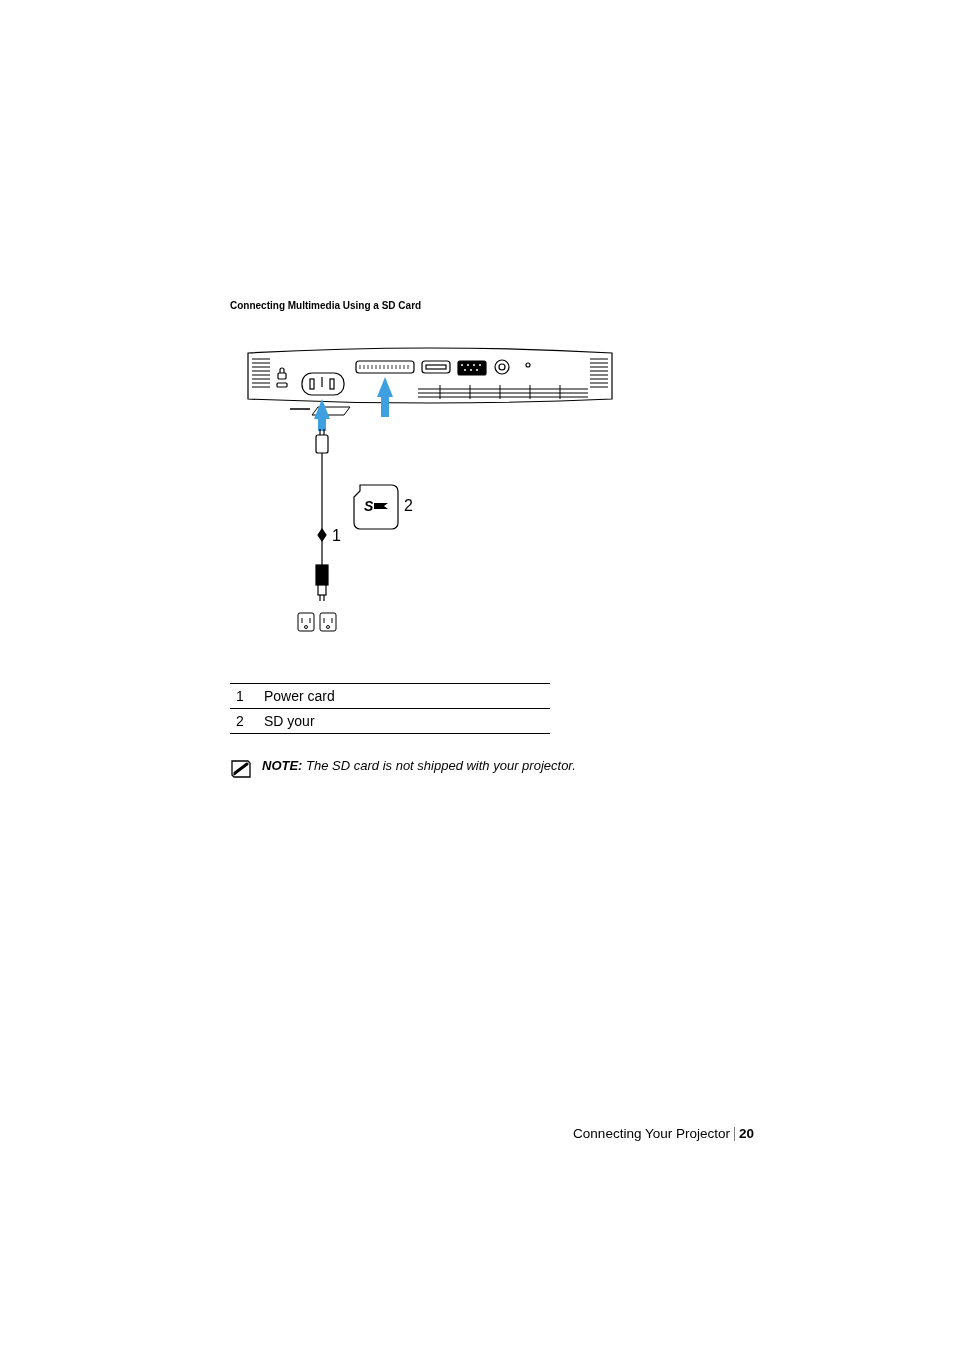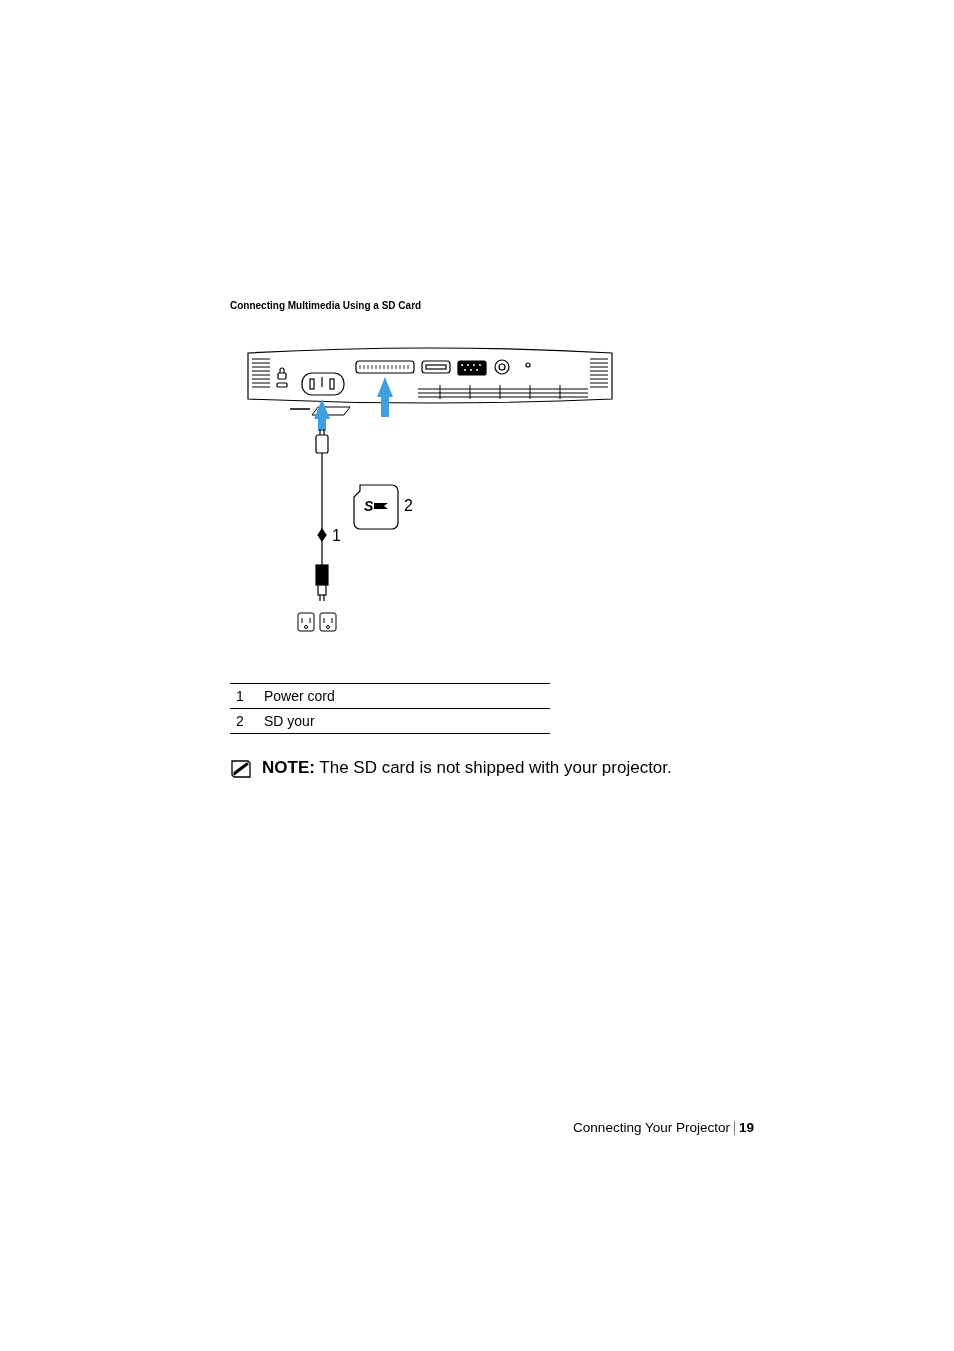--- a/index.html
+++ b/index.html
@@ -46,28 +46,29 @@
     .note-row {
       display: flex;
       align-items: flex-start;
       gap: 10px;
     }
     .note-icon-wrap {
       flex-shrink: 0;
       margin-top: 1px;
     }
     .note-text {
-      font-size: 17px;
+      font-size: 13px;
+      font-style: italic;
     }
     .note-label {
       font-weight: 700;
     }
     .footer {
       position: absolute;
-      bottom: 216px;
+      bottom: 210px;
       right: 200px;
       font-size: 13.5px;
       display: flex;
       align-items: center;
       gap: 4px;
       margin-top: 16px;
     }
     .footer-sep {
       width: 1px;
       height: 14px;
@@ -214,21 +215,21 @@
 
       <text x="92" y="202" font-family="Arial" font-size="16" fill="#000">1</text>
       <text x="164" y="172" font-family="Arial" font-size="16" fill="#000">2</text>
     </svg>
   </div>
 
   <table class="legend-table">
     <tbody>
         <tr>
       <td>1</td>
-      <td>Power cord</td>
+      <td>Power card</td>
     </tr>
     <tr>
       <td>2</td>
       <td>SD your</td>
     </tr>
   </tbody>
     </table>
 
   <div class="note-row">
     <span class="note-icon-wrap">
@@ -240,14 +241,14 @@
     </span>
     <div class="note-text">
       <span class="note-label">NOTE:</span><span> The SD card is not shipped with your projector.</span>
     </div>
   </div>
 </div>
 
 <div class="footer">
   <span>Connecting Your Projector</span>
   <span class="footer-sep"></span>
-  <span class="page-num">19</span>
+  <span class="page-num">20</span>
 </div>
 
 </body></html>

